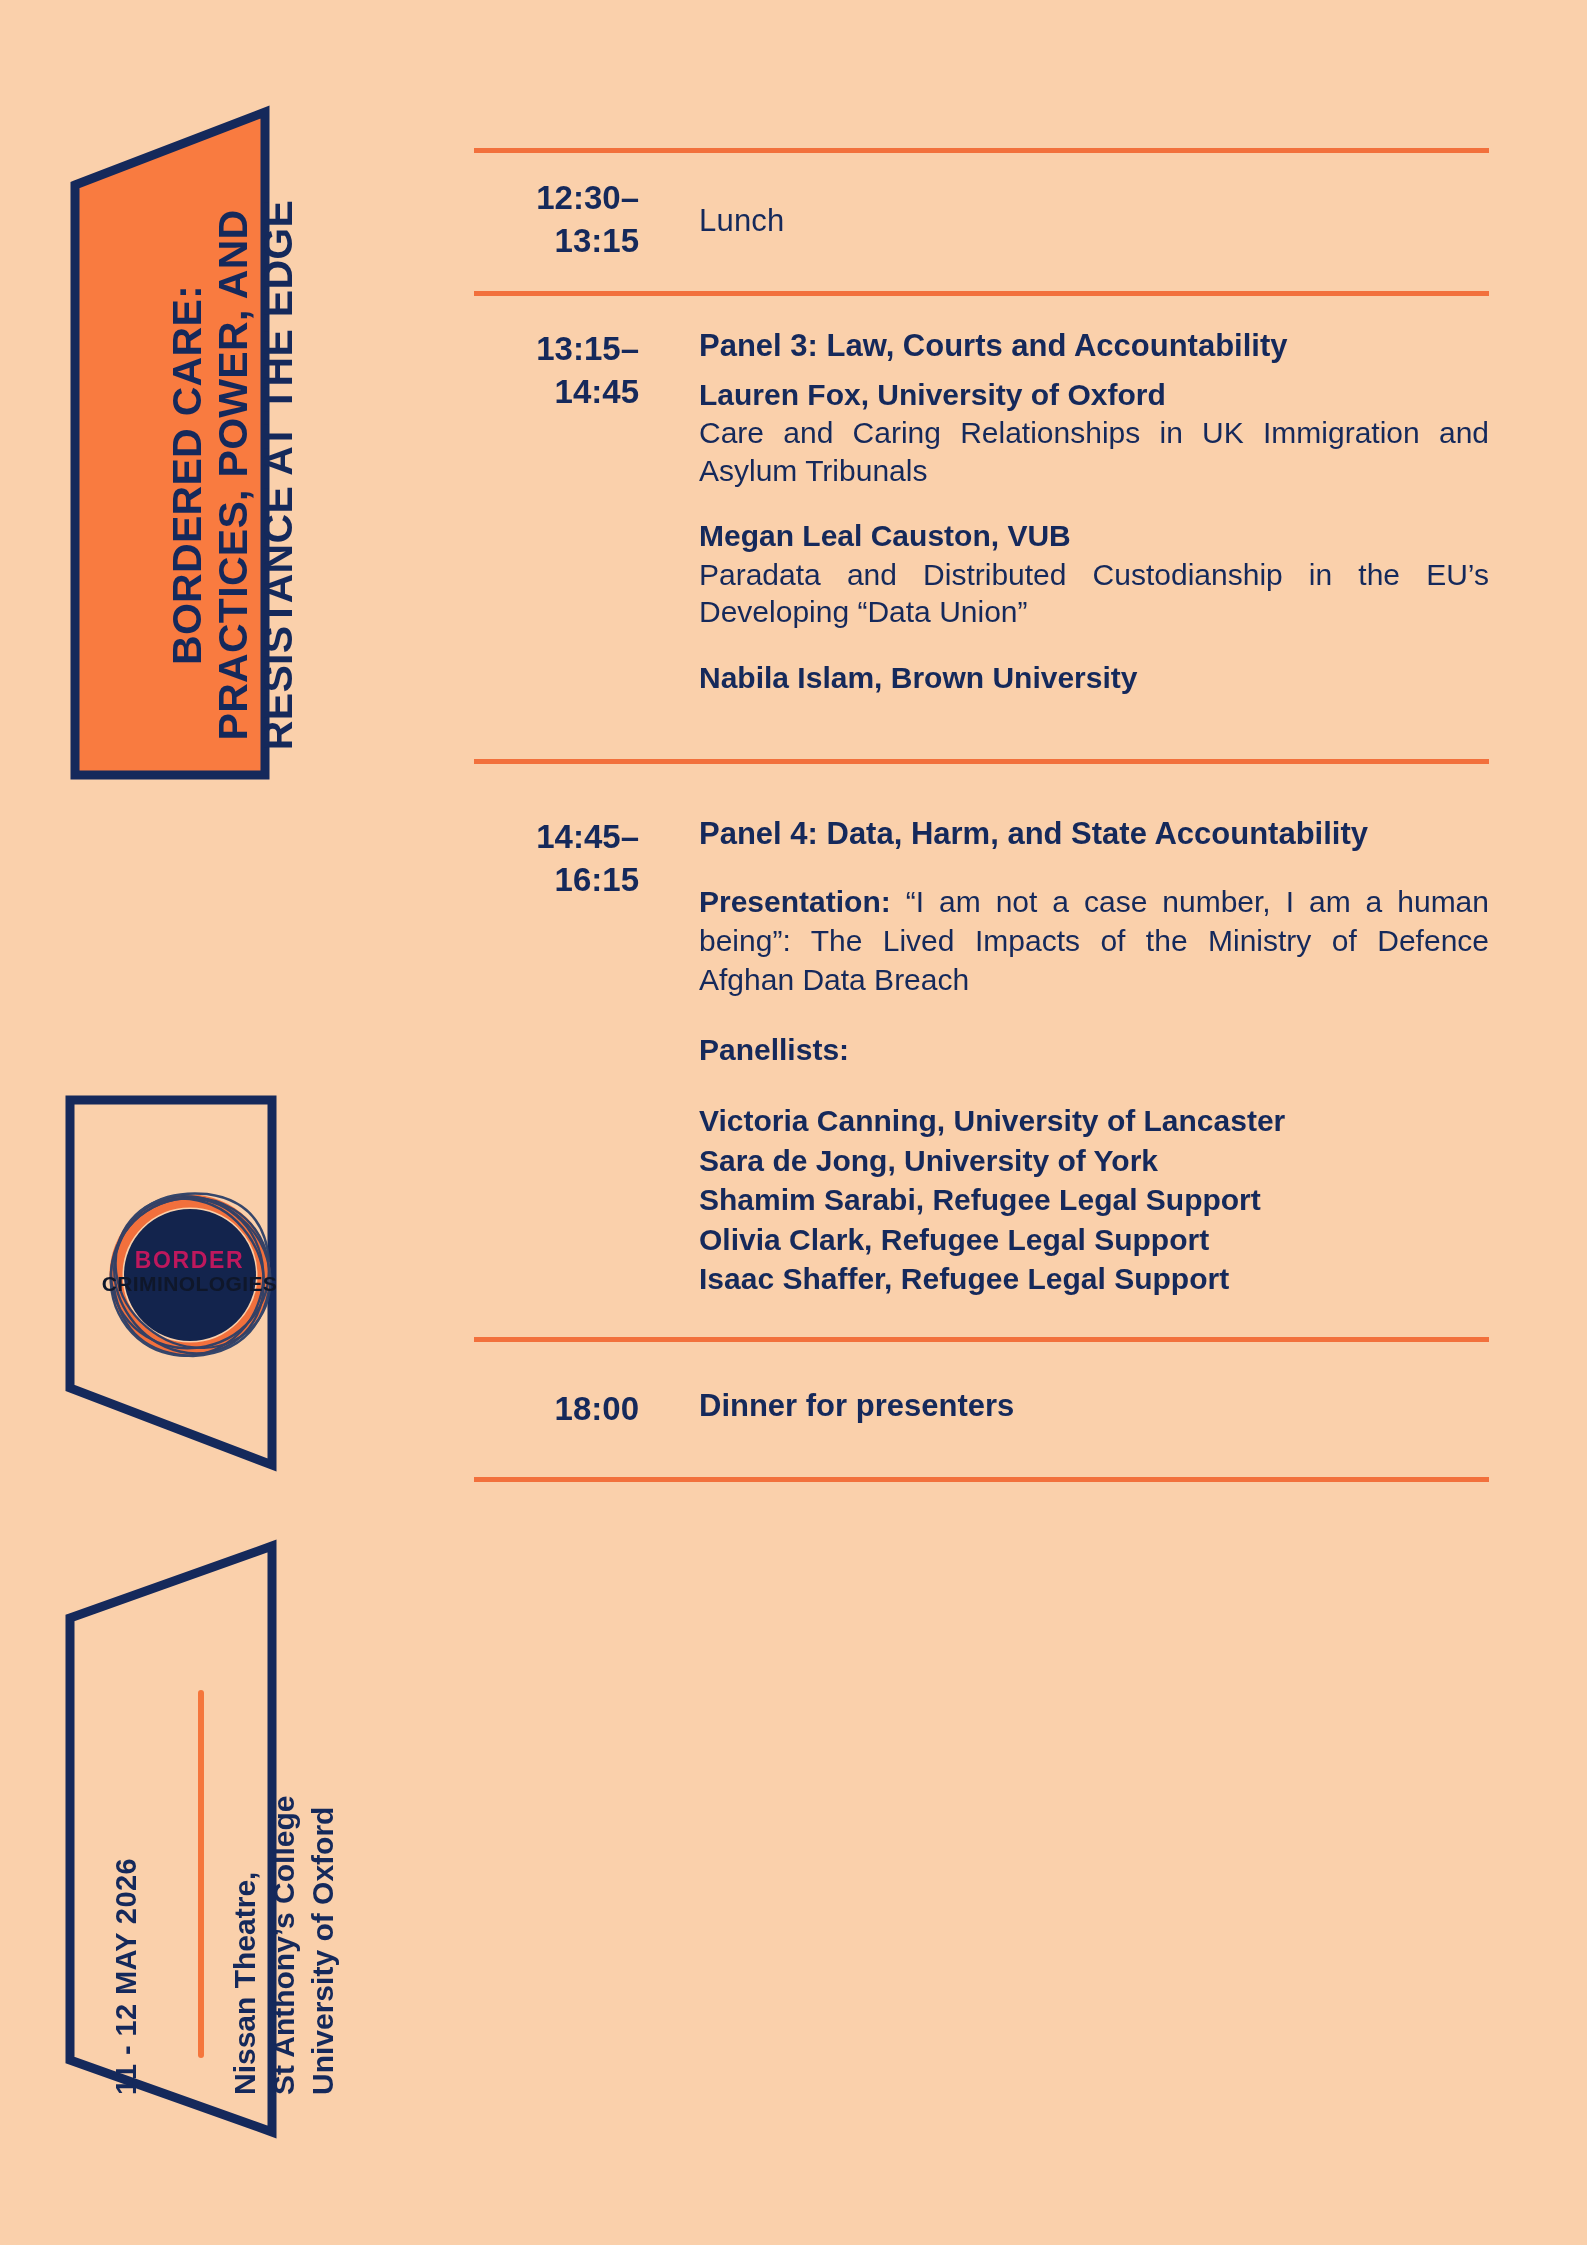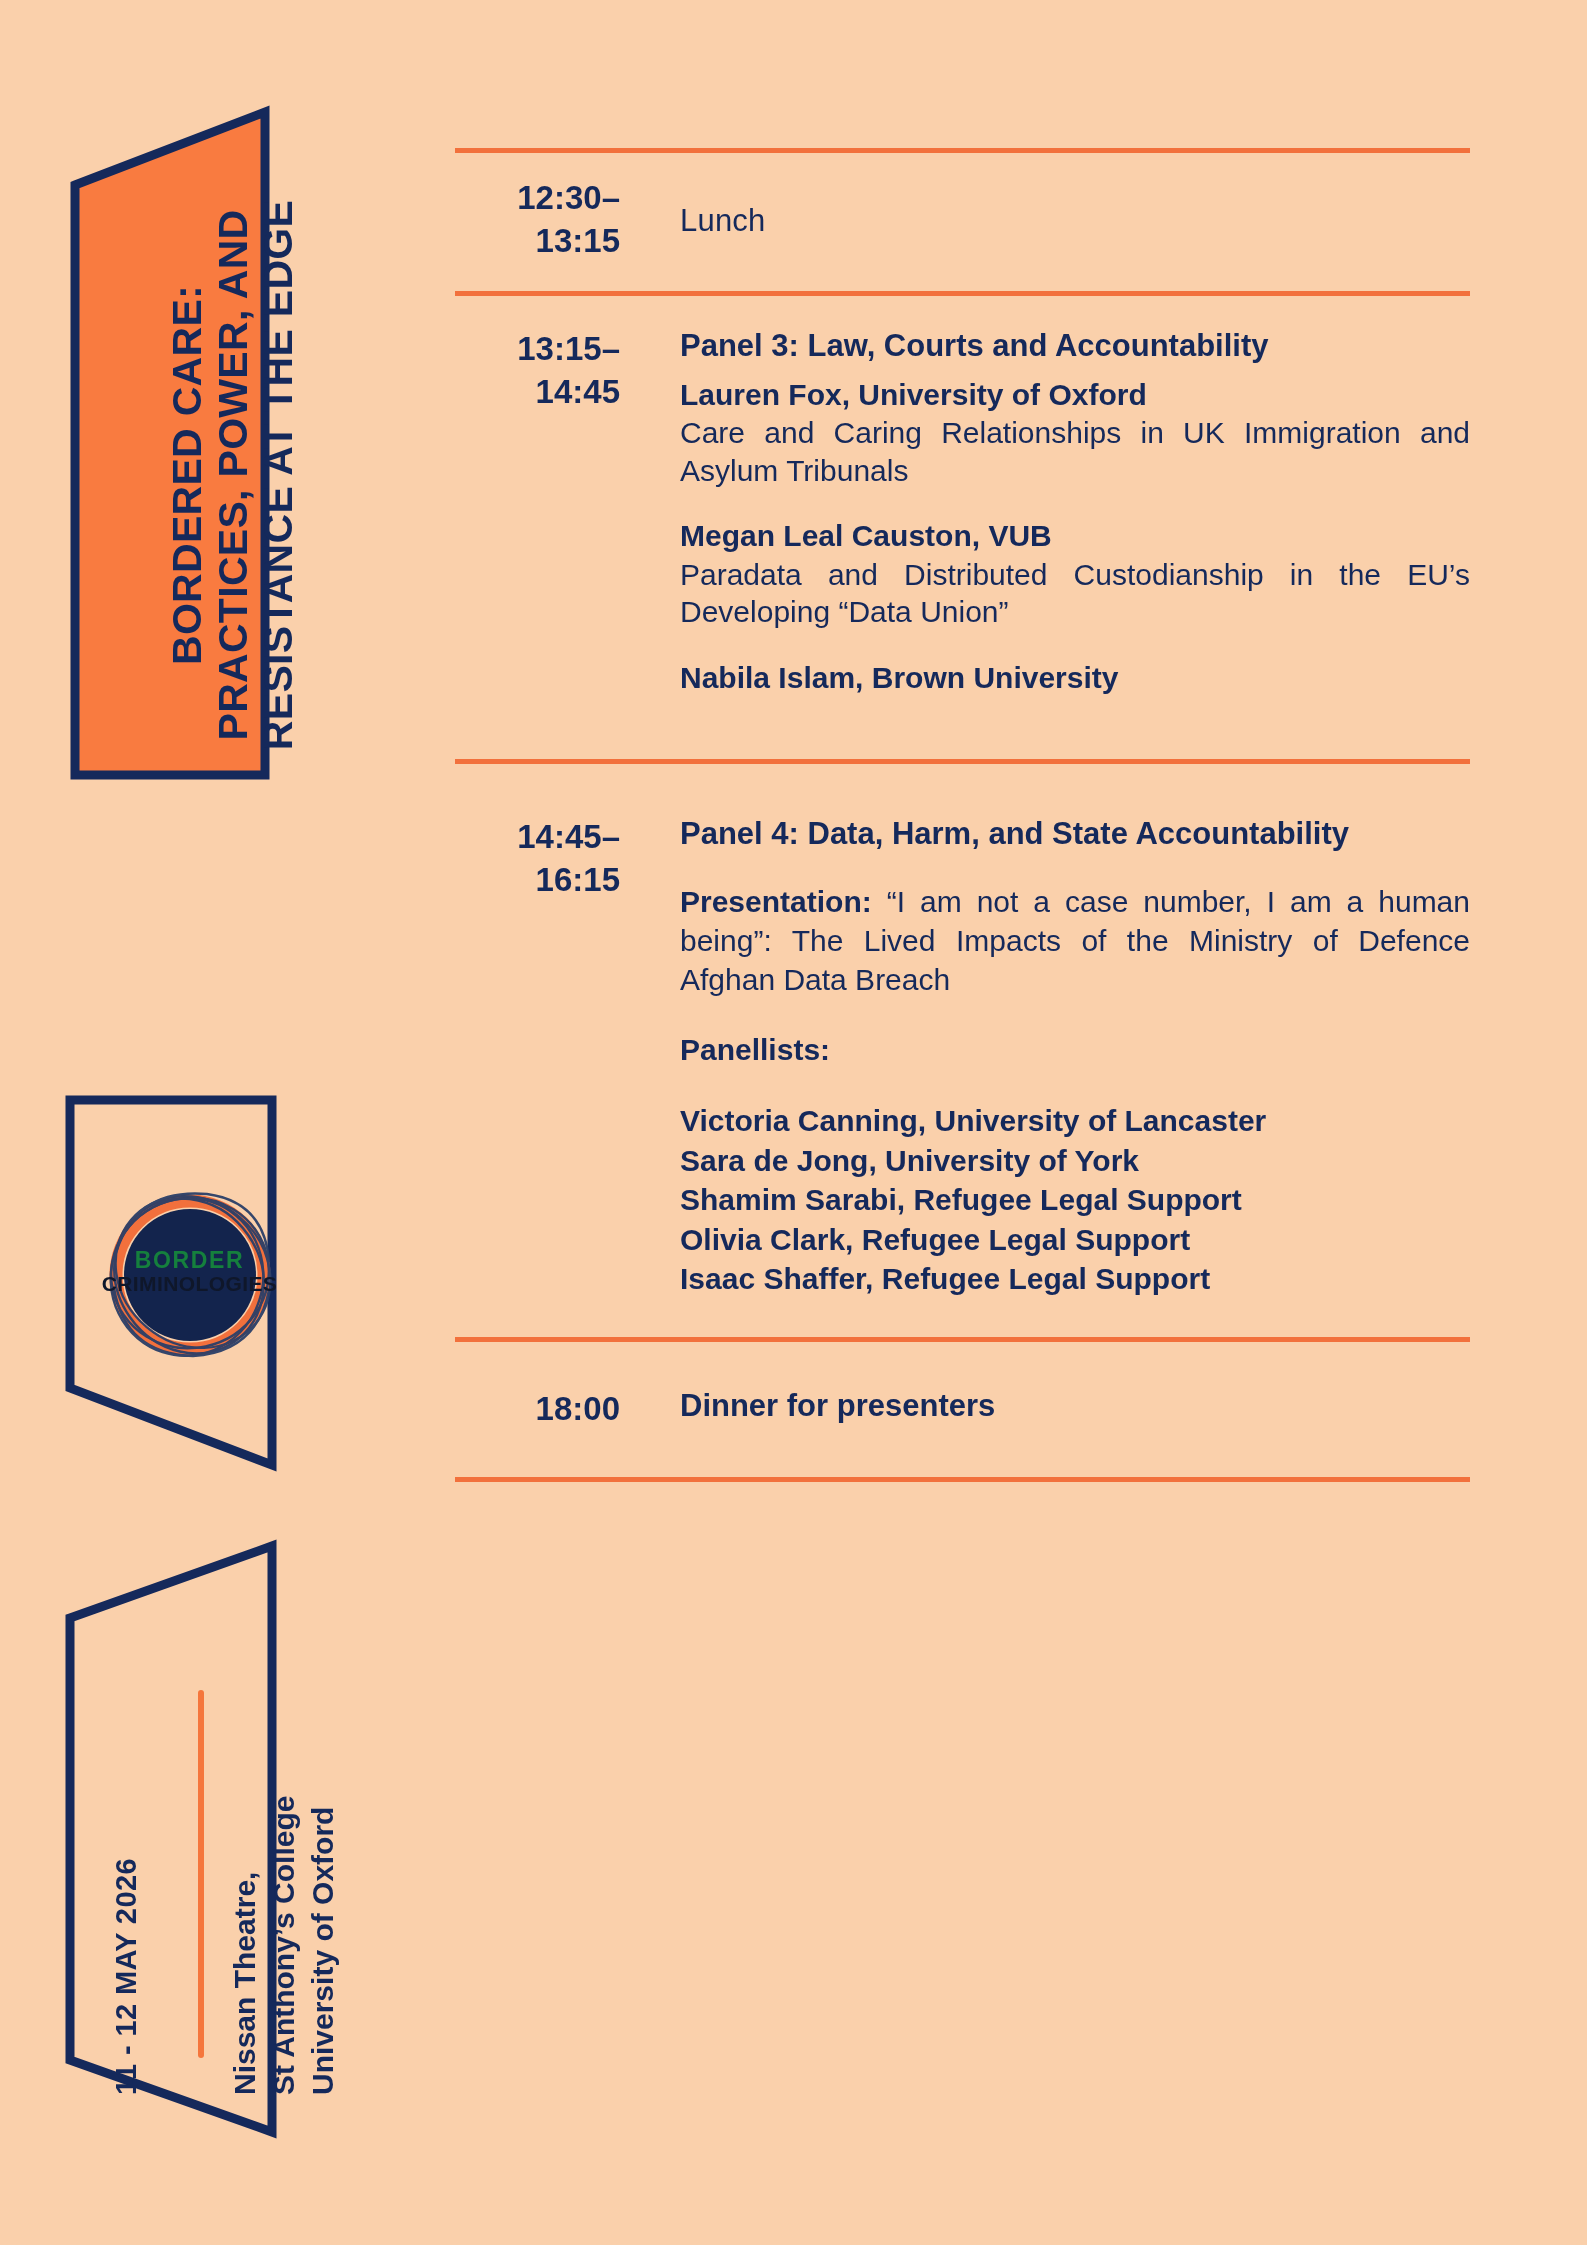--- a/index.html
+++ b/index.html
@@ -43,21 +43,21 @@
   .logo{
     position:absolute;
     left:97px; top:1180px;
     width:185px; height:185px;
   }
   .logo .badge-txt{
     position:absolute;left:0;top:0;width:185px;height:185px;
     display:flex;flex-direction:column;align-items:center;justify-content:center;
     pointer-events:none;
   }
-  .logo .l1{font-size:23px;font-weight:bold;letter-spacing:1.6px;color:#15803d;line-height:1;}
+  .logo .l1{font-size:23px;font-weight:bold;letter-spacing:1.6px;color:#be185d;line-height:1;}
   .logo .l2{font-size:21px;font-weight:bold;letter-spacing:0.4px;color:#0f172a;line-height:1.15;}
 
   
   .botblock{position:absolute;left:80px;top:1590px;width:300px;height:530px;}
   .date-rot{
     position:absolute;left:30px;top:505px;
     transform:rotate(-90deg);
     transform-origin:0 0;
     font-size:29px;font-weight:bold;letter-spacing:0.4px;
     white-space:nowrap;
@@ -68,21 +68,21 @@
   }
   .venue-rot{
     position:absolute;left:145px;top:505px;
     transform:rotate(-90deg);
     transform-origin:0 0;
     font-size:30px;font-weight:bold;line-height:1.30;
     white-space:nowrap;
   }
 
   
-  .schedule{position:absolute;left:455px;top:0;width:1015px;}
+  .schedule{position:absolute;left:474px;top:0;width:1015px;}
   .rule{height:5px;background:#F2703C;width:1015px;}
   .row{display:flex;}
   .timecol{
     width:165px; flex:0 0 165px;
     text-align:right;
     padding-right:0;
     font-weight:bold;
     font-size:33px;
     line-height:1.30;
     color:#15295B;

